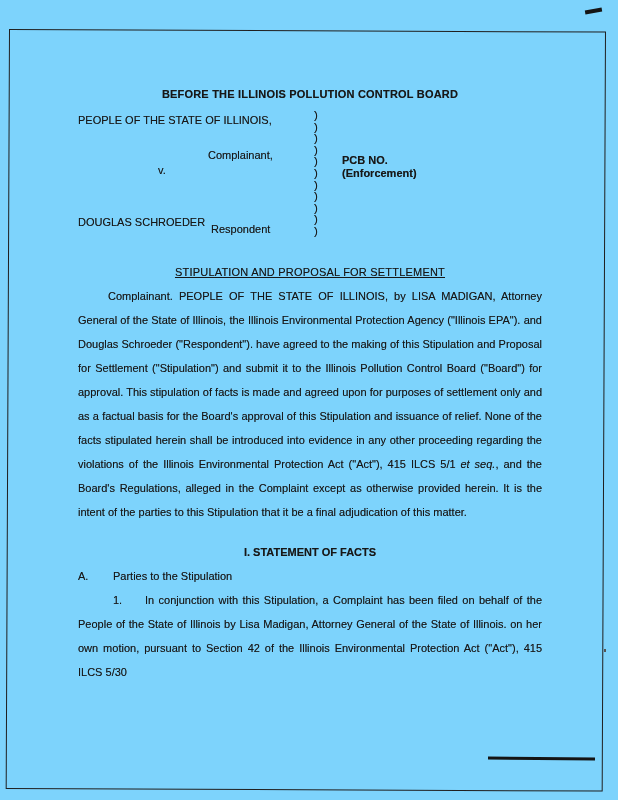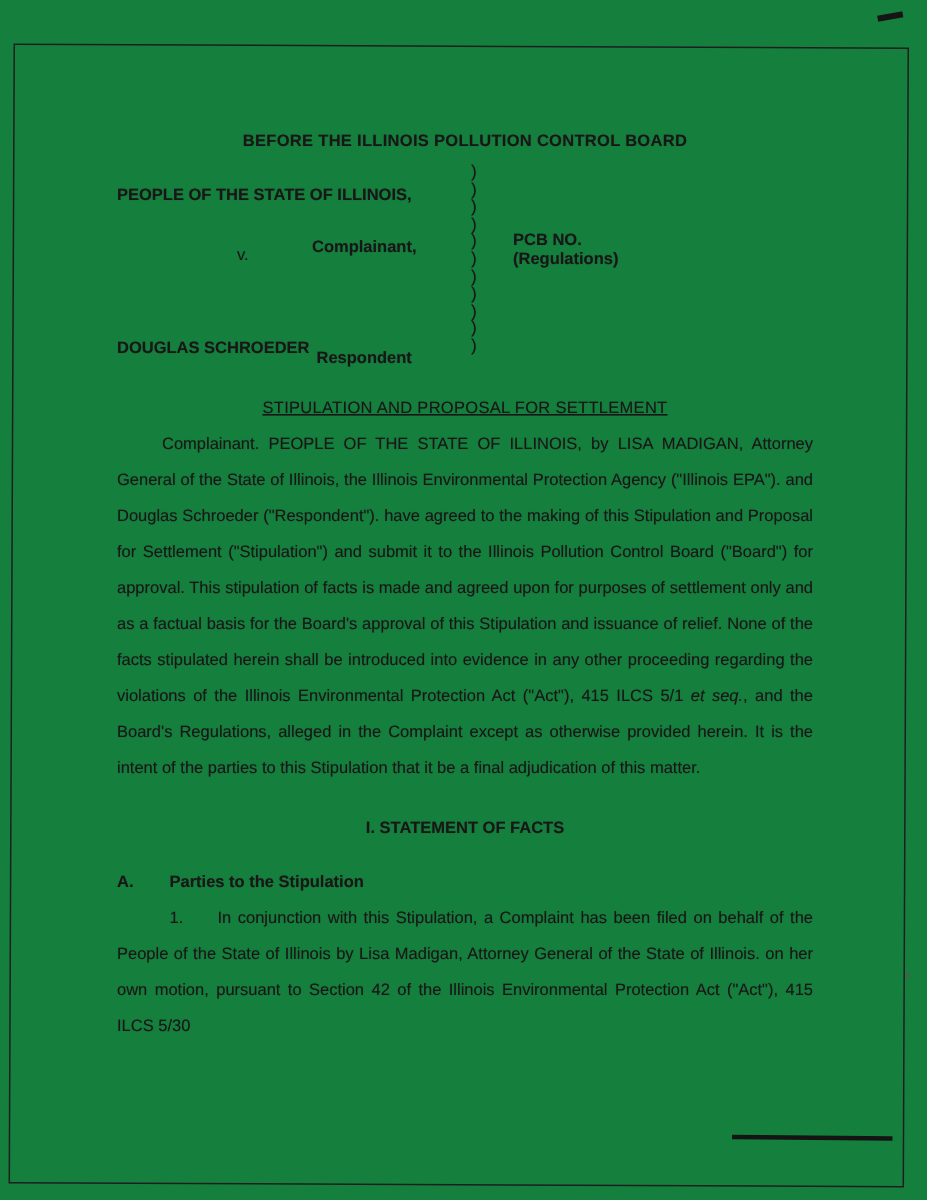--- a/index.html
+++ b/index.html
@@ -5,21 +5,21 @@
   * { box-sizing: border-box; }
   html, body { margin: 0; padding: 0; }
   body {
     width: 618px; height: 800px;
     background: #f7f7f5;
     font-family: "Liberation Sans", sans-serif;
     position: relative; overflow: hidden;
   }
   .scan-page {
     position: absolute; inset: 0;
-    background: #15803d;
+    background: #7dd3fc;
   }
   
   .page-border {
     position: absolute; left: 9px; top: 29px;
     width: 597px; height: 760px;
     border: 1.6px solid #1f1f1f;
     transform: rotate(0.25deg);
     transform-origin: top left;
     pointer-events: none;
   }
@@ -41,21 +41,21 @@
   .content {
     position: absolute; left: 78px; top: 82px; width: 464px;
     color: #171717;
     font-size: 11px; line-height: 24px;
     text-shadow: 0 0 0.6px rgba(40,40,40,0.55);
   }
   .court-header {
     text-align: center; font-weight: bold; letter-spacing: 0.2px;
   }
   .caption { position: relative; height: 138px; margin-top: 2px; }
-  .cap-bold { font-weight: bold; margin-top: 10px; }
+  .cap-bold { font-weight: normal; }
   .plaintiff  { position: absolute; top: 0;    left: 0; }
   .complainant{ position: absolute; top: 35px; left: 130px; }
   .versus     { position: absolute; top: 50px; left: 80px; }
   .defendant  { position: absolute; top: 102px; left: 0; }
   .respondent { position: absolute; top: 109px; left: 133px; }
   .parens {
     position: absolute; left: 236px; top: 2px;
     white-space: pre-line; line-height: 11.6px; font-size: 11.5px;
   }
   .case-block {
@@ -66,21 +66,21 @@
     text-align: center; font-weight: normal; margin-top: 14px;
   }
   .doc-title span { text-decoration: underline; letter-spacing: 0.2px; }
   .para {
     margin: 0; text-align: justify; text-indent: 30px;
   }
   .etseq { font-style: italic; margin-top: 38px; }
   .section-heading {
     text-align: center; font-weight: bold; margin-top: 16px;
   }
-  .sub-heading { font-weight: bold; margin-top: 12px; }
+  .sub-heading { font-weight: normal; }
   .sub-label { display: inline-block; width: 35px; }
   .numbered { text-indent: 35px; }
   .pnum { display: inline-block; width: 32px; text-indent: 0; }
 </style>
 </head>
 <body>
 
 <div class="scan-page">
 
   <div class="page-border"></div>
@@ -104,21 +104,21 @@
 )
 )
 )
 )
 )
 )
 )
 )</div>
       <div class="case-block">
         <div>PCB NO.</div>
-        <div>(Regulations)</div>
+        <div>(Enforcement)</div>
       </div>
     </div>
 
     <div class="doc-title">
       <span>STIPULATION AND PROPOSAL FOR SETTLEMENT</span>
     </div>
 
     <p class="para"><span>Complainant. PEOPLE OF THE STATE OF ILLINOIS, by LISA MADIGAN, Attorney General of the State of Illinois, the Illinois Environmental Protection Agency ("Illinois EPA"). and Douglas Schroeder ("Respondent"). have agreed to the making of this Stipulation and Proposal for Settlement ("Stipulation") and submit it to the Illinois Pollution Control Board ("Board") for approval.  This stipulation of facts is made and agreed upon for purposes of settlement only and as a factual basis for the Board's approval of this Stipulation and issuance of relief.  None of the facts stipulated herein shall be introduced into evidence in any other proceeding regarding the violations of the Illinois Environmental Protection Act ("Act"), 415 ILCS 5/1 </span><span class="etseq">et seq.</span><span>, and the Board's Regulations, alleged in the Complaint except as otherwise provided herein.  It is the intent of the parties to this Stipulation that it be a final adjudication of this matter.</span></p>
 
     <div class="section-heading">I.  STATEMENT OF FACTS</div>

